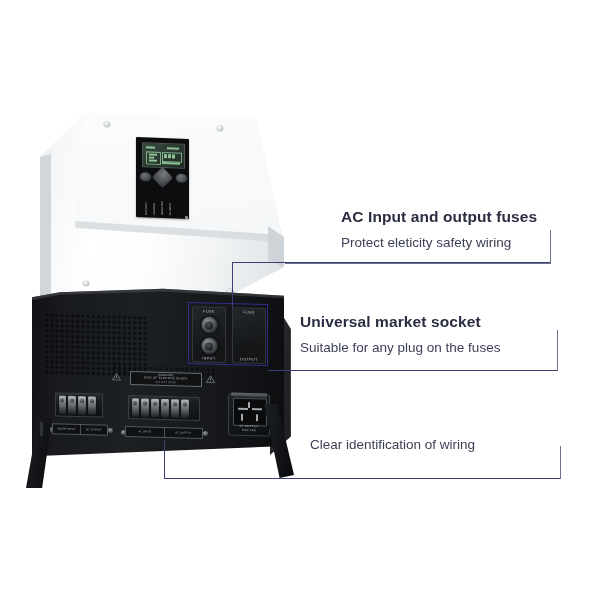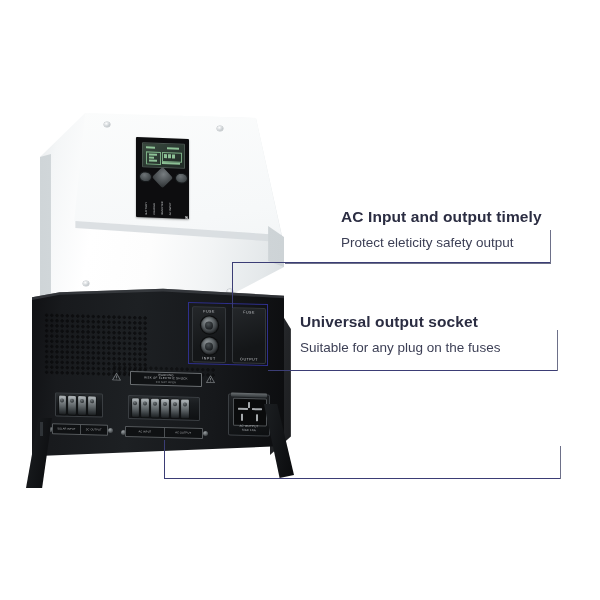--- a/index.html
+++ b/index.html
@@ -623,35 +623,36 @@
       </div>
     </div>
 
     <div class="foot foot-l"></div>
     <div class="foot foot-r"></div>
     <div class="foot-hl" style="left:40px; top:422px; width:3px; height:14px;"></div>
 
   </div>
 
   <div class="callout" style="left:341px; top:208px;">
-    <div class="callout-title">AC Input and output timely</div>
-    <div class="callout-sub">Protect eleticity safety output</div>
+    <div class="callout-title">AC Input and output fuses</div>
+    <div class="callout-sub">Protect eleticity safety wiring</div>
   </div>
 
   <div class="lead lead-v" style="left:232px; top:262px; height:46px;"></div>
   <div class="lead lead-h" style="left:232px; top:262px; width:319px;"></div>
   <div class="lead lead-v grey" style="left:550px; top:230px; height:34px;"></div>
   <div class="lead lead-h grey" style="left:285px; top:263px; width:266px;"></div>
 
   <div class="callout" style="left:300px; top:313px;">
-    <div class="callout-title">Universal output socket</div>
+    <div class="callout-title">Universal market socket</div>
     <div class="callout-sub">Suitable for any plug on the fuses</div>
   </div>
   <div class="lead lead-h" style="left:268px; top:370px; width:290px;"></div>
   <div class="lead lead-v grey" style="left:557px; top:330px; height:41px;"></div>
 
   <div class="callout" style="left:310px; top:428px;">
+    <div class="callout-sub">Clear identification of wiring</div>
   </div>
   <div class="lead lead-v" style="left:164px; top:440px; height:38px;"></div>
   <div class="lead lead-h" style="left:164px; top:478px; width:397px;"></div>
   <div class="lead lead-v grey" style="left:560px; top:446px; height:33px;"></div>
 
 </div>
 
 </body></html>

